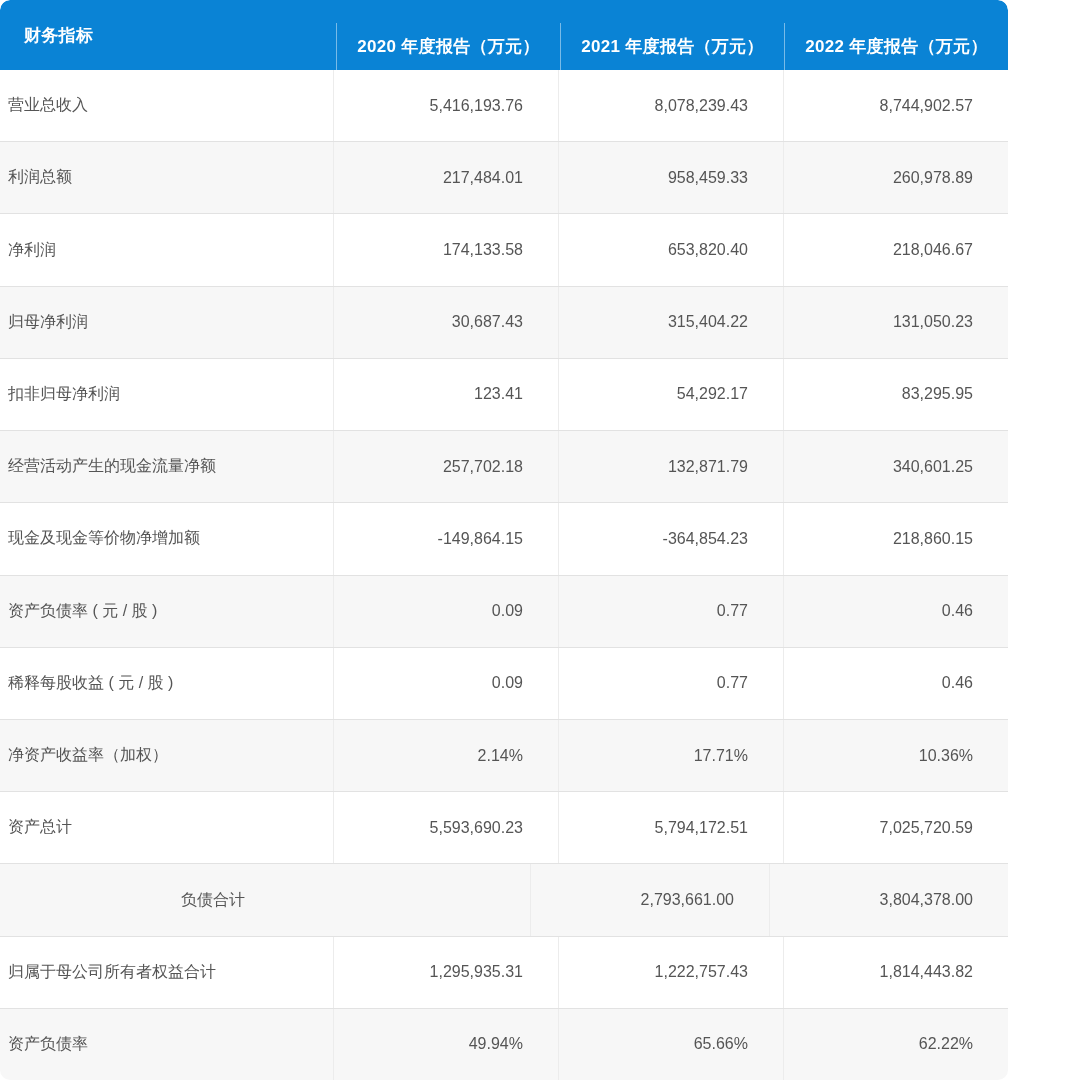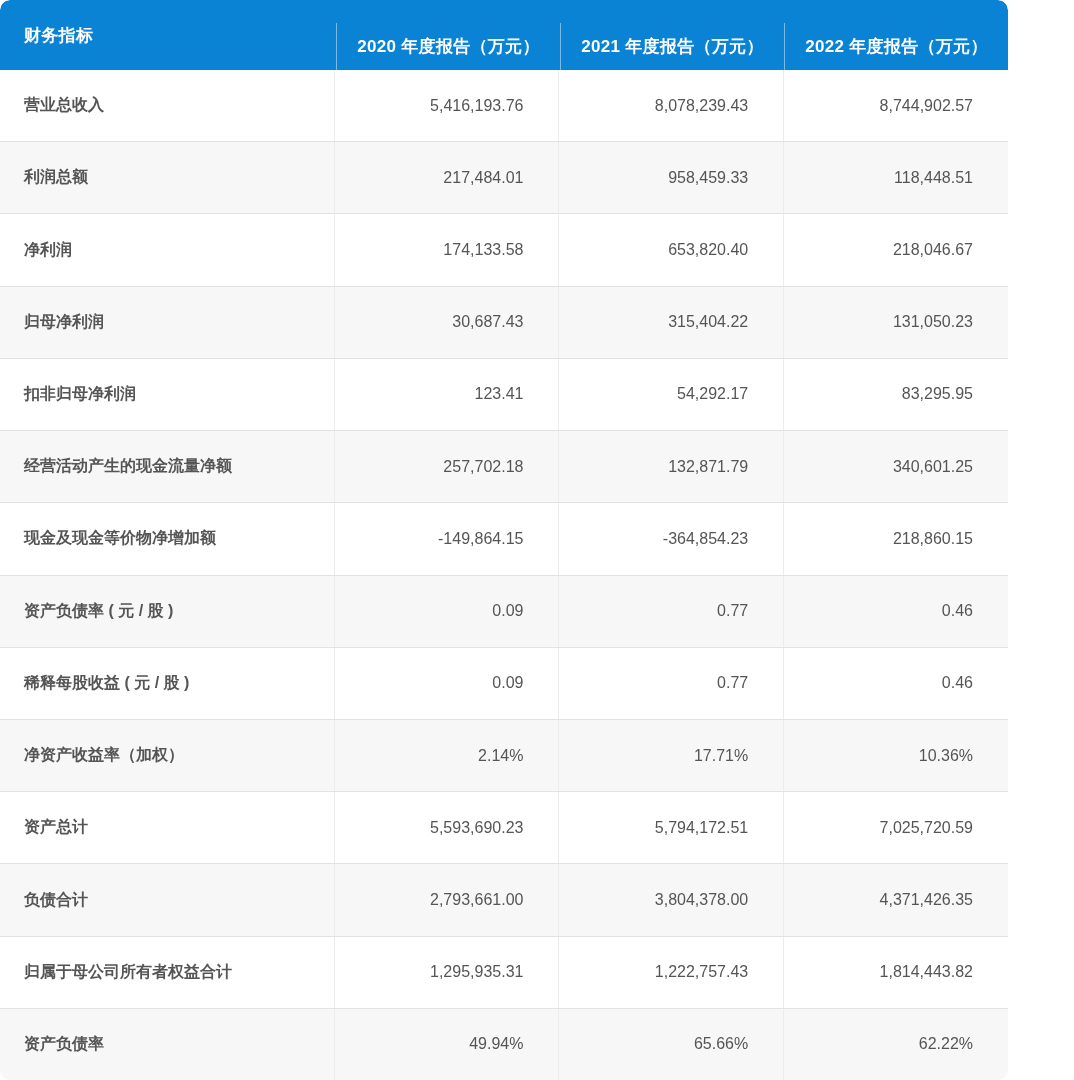--- a/index.html
+++ b/index.html
@@ -38,21 +38,21 @@
   .tbody { flex: 1; display: flex; flex-direction: column; }
   .row { flex: 1; display: flex; background: var(--row-bg, #ffffff); }
   .row:nth-child(even) { background: var(--row-alt-bg, #f7f7f7); }
   .row + .row { border-top: 1px solid var(--border-h, #e2e2e2); justify-content: flex-end; }
   .cell {
     display: flex; align-items: center;
     font-size: 16px;
     color: var(--text, #555555);
     white-space: nowrap;
   }
-  .cell.label { width: 357px; padding-left: 24px; font-weight: bold; }
+  .cell.label { width: 357px; padding-left: 8px; }
   .cell.value {
     width: 239px;
     justify-content: flex-end;
     padding-right: 35px;
     border-left: 1px solid var(--border-v, #ececec);
   }
 </style>
 </head>
 <body>
 
@@ -69,21 +69,21 @@
   <div class="row">
         <div class="cell label">营业总收入</div>
         <div class="cell value">5,416,193.76</div>
         <div class="cell value">8,078,239.43</div>
         <div class="cell value">8,744,902.57</div>
       </div>
       <div class="row">
         <div class="cell label">利润总额</div>
         <div class="cell value">217,484.01</div>
         <div class="cell value">958,459.33</div>
-        <div class="cell value">118,448.51</div>
+        <div class="cell value">260,978.89</div>
       </div>
       <div class="row">
         <div class="cell label">净利润</div>
         <div class="cell value">174,133.58</div>
         <div class="cell value">653,820.40</div>
         <div class="cell value">218,046.67</div>
       </div>
       <div class="row">
         <div class="cell label">归母净利润</div>
         <div class="cell value">30,687.43</div>
@@ -129,21 +129,20 @@
       <div class="row">
         <div class="cell label">资产总计</div>
         <div class="cell value">5,593,690.23</div>
         <div class="cell value">5,794,172.51</div>
         <div class="cell value">7,025,720.59</div>
       </div>
       <div class="row">
         <div class="cell label">负债合计</div>
         <div class="cell value">2,793,661.00</div>
         <div class="cell value">3,804,378.00</div>
-        <div class="cell value">4,371,426.35</div>
       </div>
       <div class="row">
         <div class="cell label">归属于母公司所有者权益合计</div>
         <div class="cell value">1,295,935.31</div>
         <div class="cell value">1,222,757.43</div>
         <div class="cell value">1,814,443.82</div>
       </div>
       <div class="row">
         <div class="cell label">资产负债率</div>
         <div class="cell value">49.94%</div>

